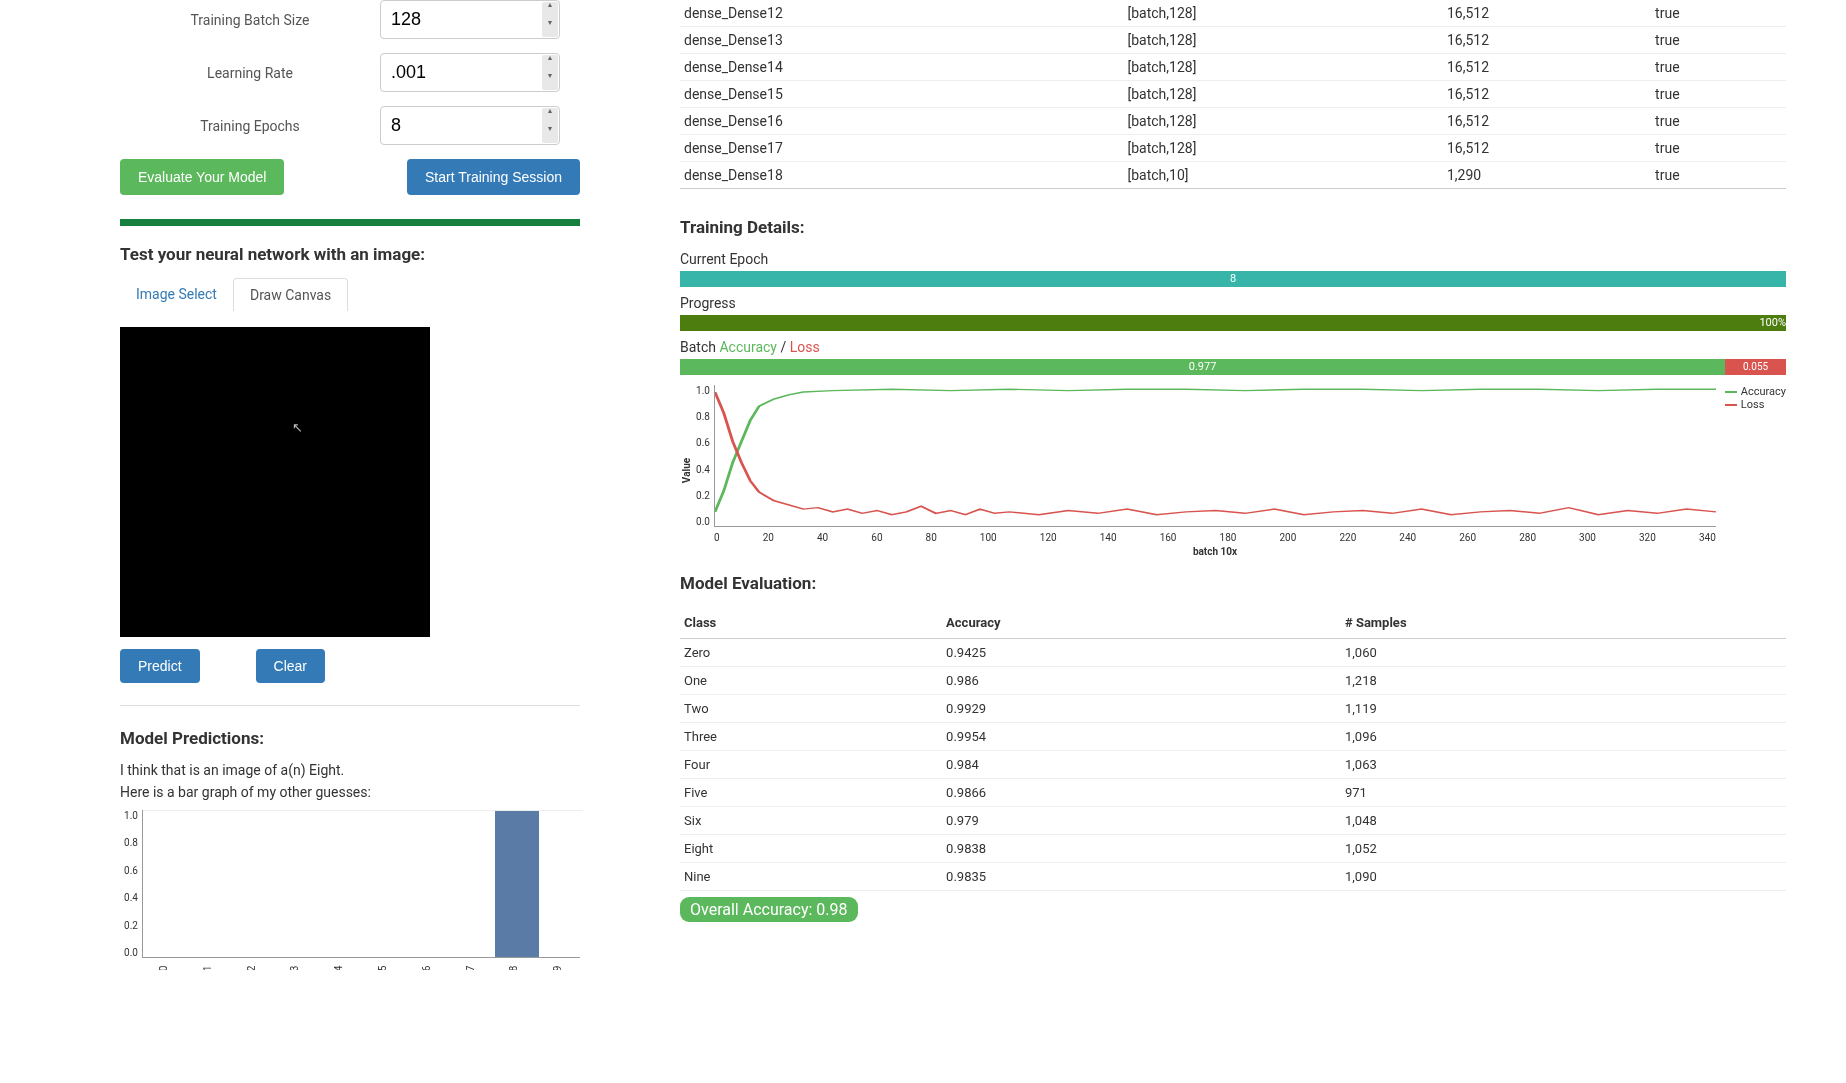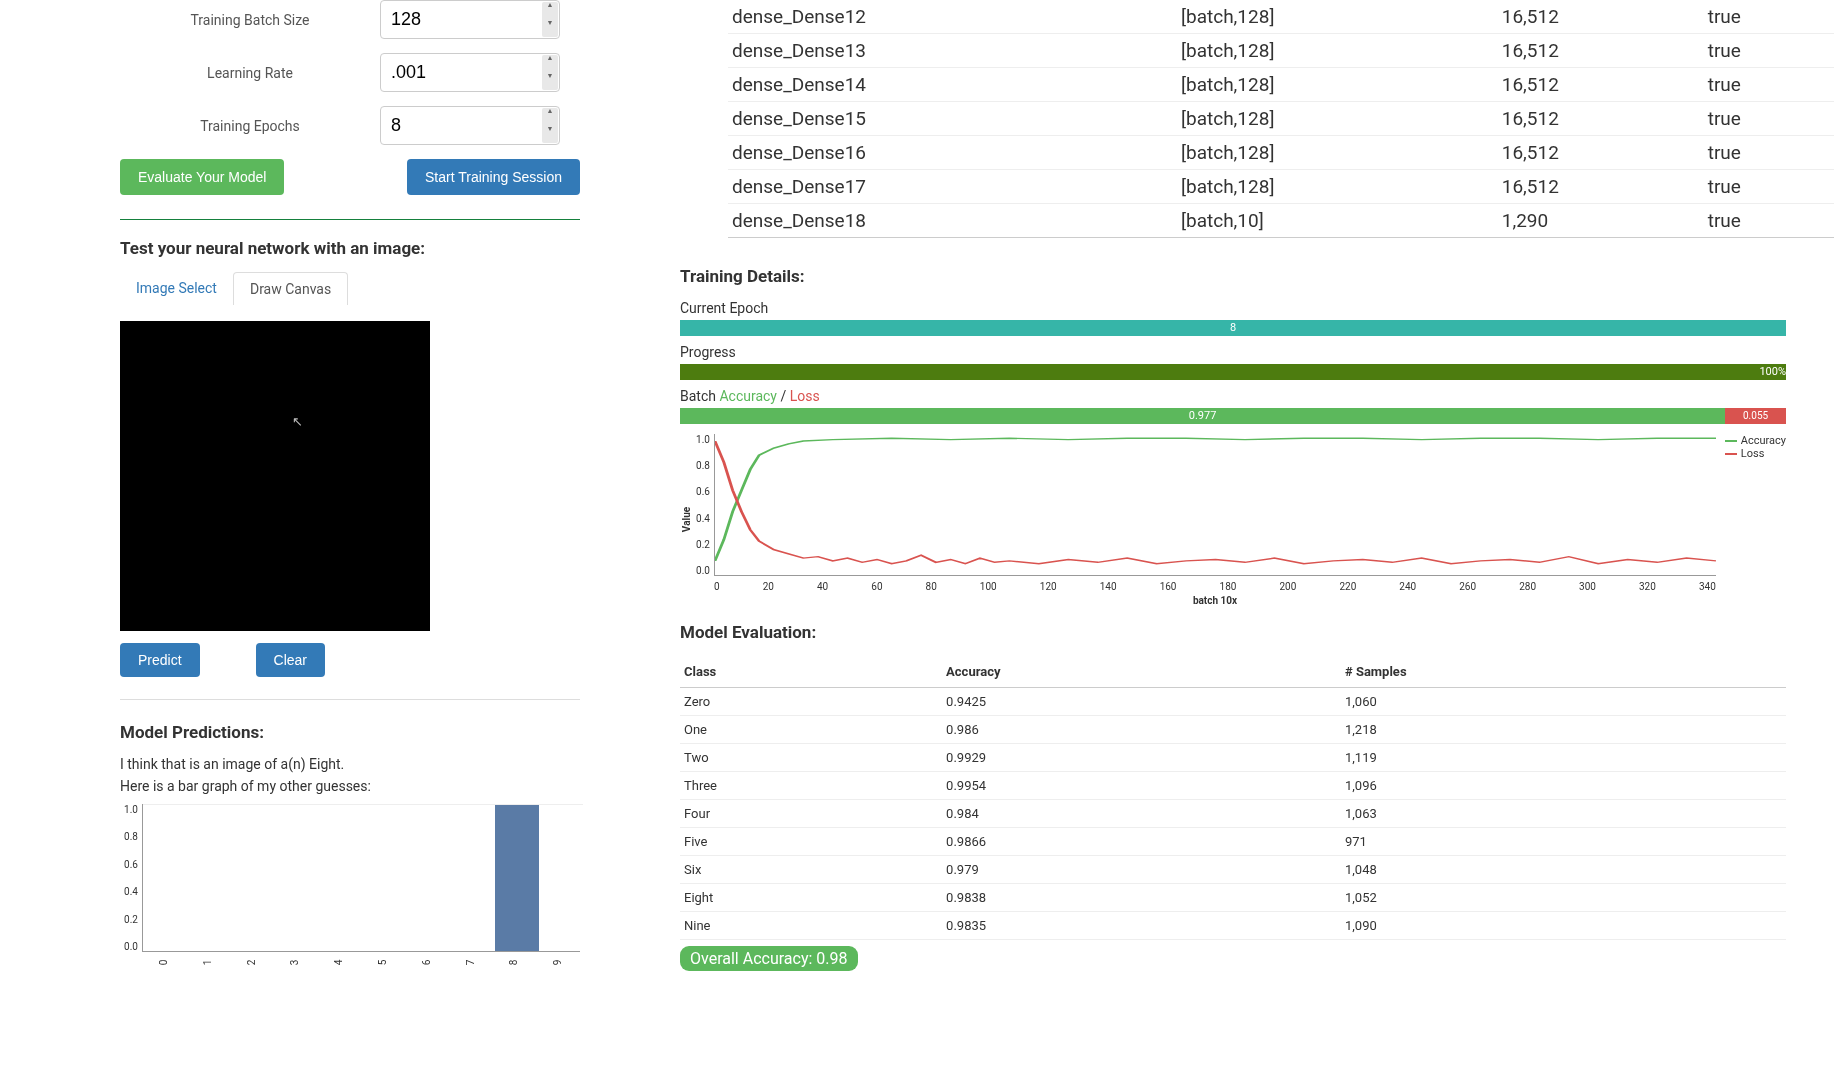--- a/index.html
+++ b/index.html
@@ -9,40 +9,40 @@
 .right-col { flex: 1; padding-right: 40px; }
 .form-row { display: flex; align-items: center; margin-bottom: 14px; }
 .form-row label { width: 260px; text-align: center; color: #555; }
 .form-row .input-wrap { position: relative; width: 180px; }
 .form-row input { width: 100%; padding: 8px 24px 8px 10px; border: 1px solid #ccc; border-radius: 4px; font-size: 18px; }
 .spinner { position: absolute; right: 2px; top: 2px; bottom: 2px; width: 16px; display: flex; flex-direction: column; background: #e8e8e8; border-radius: 2px; }
 .spinner span { flex: 1; font-size: 7px; text-align: center; color: #666; line-height: 1; cursor: pointer; }
 .btn { padding: 10px 18px; border: none; border-radius: 4px; font-size: 14px; cursor: pointer; color: #fff; }
 .btn-success { background: #5cb85c; }
 .btn-primary { background: #337ab7; }
-.btn-row { display: flex; justify-content: space-between; margin-top: 10px; margin-bottom: 18px; border-bottom: 1px solid #15803d; padding-bottom: 24px; }
+.btn-row { display: flex; justify-content: space-between; margin-top: 10px; margin-bottom: 18px; border-bottom: 7px solid #15803d; padding-bottom: 24px; }
 h3 { font-size: 17px; font-weight: 700; margin-bottom: 14px; }
 .tabs { display: flex; margin-bottom: 16px; }
 .tab { padding: 8px 16px; cursor: pointer; color: #337ab7; }
 .tab.inactive { color: #555; border: 1px solid #ddd; border-bottom: none; border-radius: 4px 4px 0 0; }
 .canvas-area { width: 310px; height: 310px; background: #000; position: relative; margin-top: 4px; }
 .cursor { position: absolute; left: 172px; top: 93px; font-size: 13px; color: #bbb; }
 .canvas-btns { margin-top: 12px; display: flex; gap: 56px; }
 .canvas-btns .btn { padding: 9px 18px; }
 hr.sep { border: none; border-top: 1px solid #ddd; margin: 22px 0; }
 .pred-text { margin-bottom: 6px; color: #333; }
 .bar-chart { position: relative; height: 160px; margin-top: 10px; }
 .bar-y-axis { position: absolute; left: 0; top: 0; bottom: 12px; width: 18px; display: flex; flex-direction: column; justify-content: space-between; font-size: 10px; text-align: right; color: #333; }
 .bar-plot { position: absolute; left: 22px; right: 0; top: 0; bottom: 12px; border-left: 1px solid #999; border-bottom: 1px solid #999; display: flex; align-items: flex-end; }
 .bar-plot .bar-slot { flex: 1; display: flex; justify-content: center; align-items: flex-end; height: 100%; position: relative; }
 .bar-plot .bar-slot::after { content: ""; position: absolute; left: 0; right: 0; top: 0; bottom: 0; border-top: 1px solid #eee; pointer-events: none; }
 .bar { width: 44px; background: #5a7ba6; }
 .bar-x-labels { position: absolute; left: 22px; right: 0; bottom: -4px; display: flex; font-size: 10px; color: #333; }
 .bar-x-labels span { flex: 1; text-align: center; transform: rotate(-90deg); transform-origin: center; }
-.layer-table { width: 100%; border-collapse: collapse; font-size: 19px; margin-left: 48px; }
+.layer-table { width: 100%; border-collapse: collapse; font-size: 14px; }
 .layer-table td { padding: 5px 4px; border-bottom: 1px solid #eee; }
 .layer-table td:nth-child(3), .layer-table td:nth-child(4) { text-align: left; }
 .layer-table tr:last-child td { border-bottom: 1px solid #ccc; }
 .section { margin-top: 28px; }
 .metric-label { font-size: 14px; margin: 8px 0 4px 0; }
 .metric-label .acc { color: #5cb85c; }
 .metric-label .loss { color: #d9534f; }
 .bar-full { width: 100%; height: 16px; border-radius: 2px; position: relative; display: flex; font-size: 11px; }
 .bar-epoch { background: #36b5a8; color: #fff; text-align: center; line-height: 16px; width: 100%; }
 .bar-progress { background: #4d7c0f; color: #fff; text-align: right; line-height: 16px; width: 100%; }

